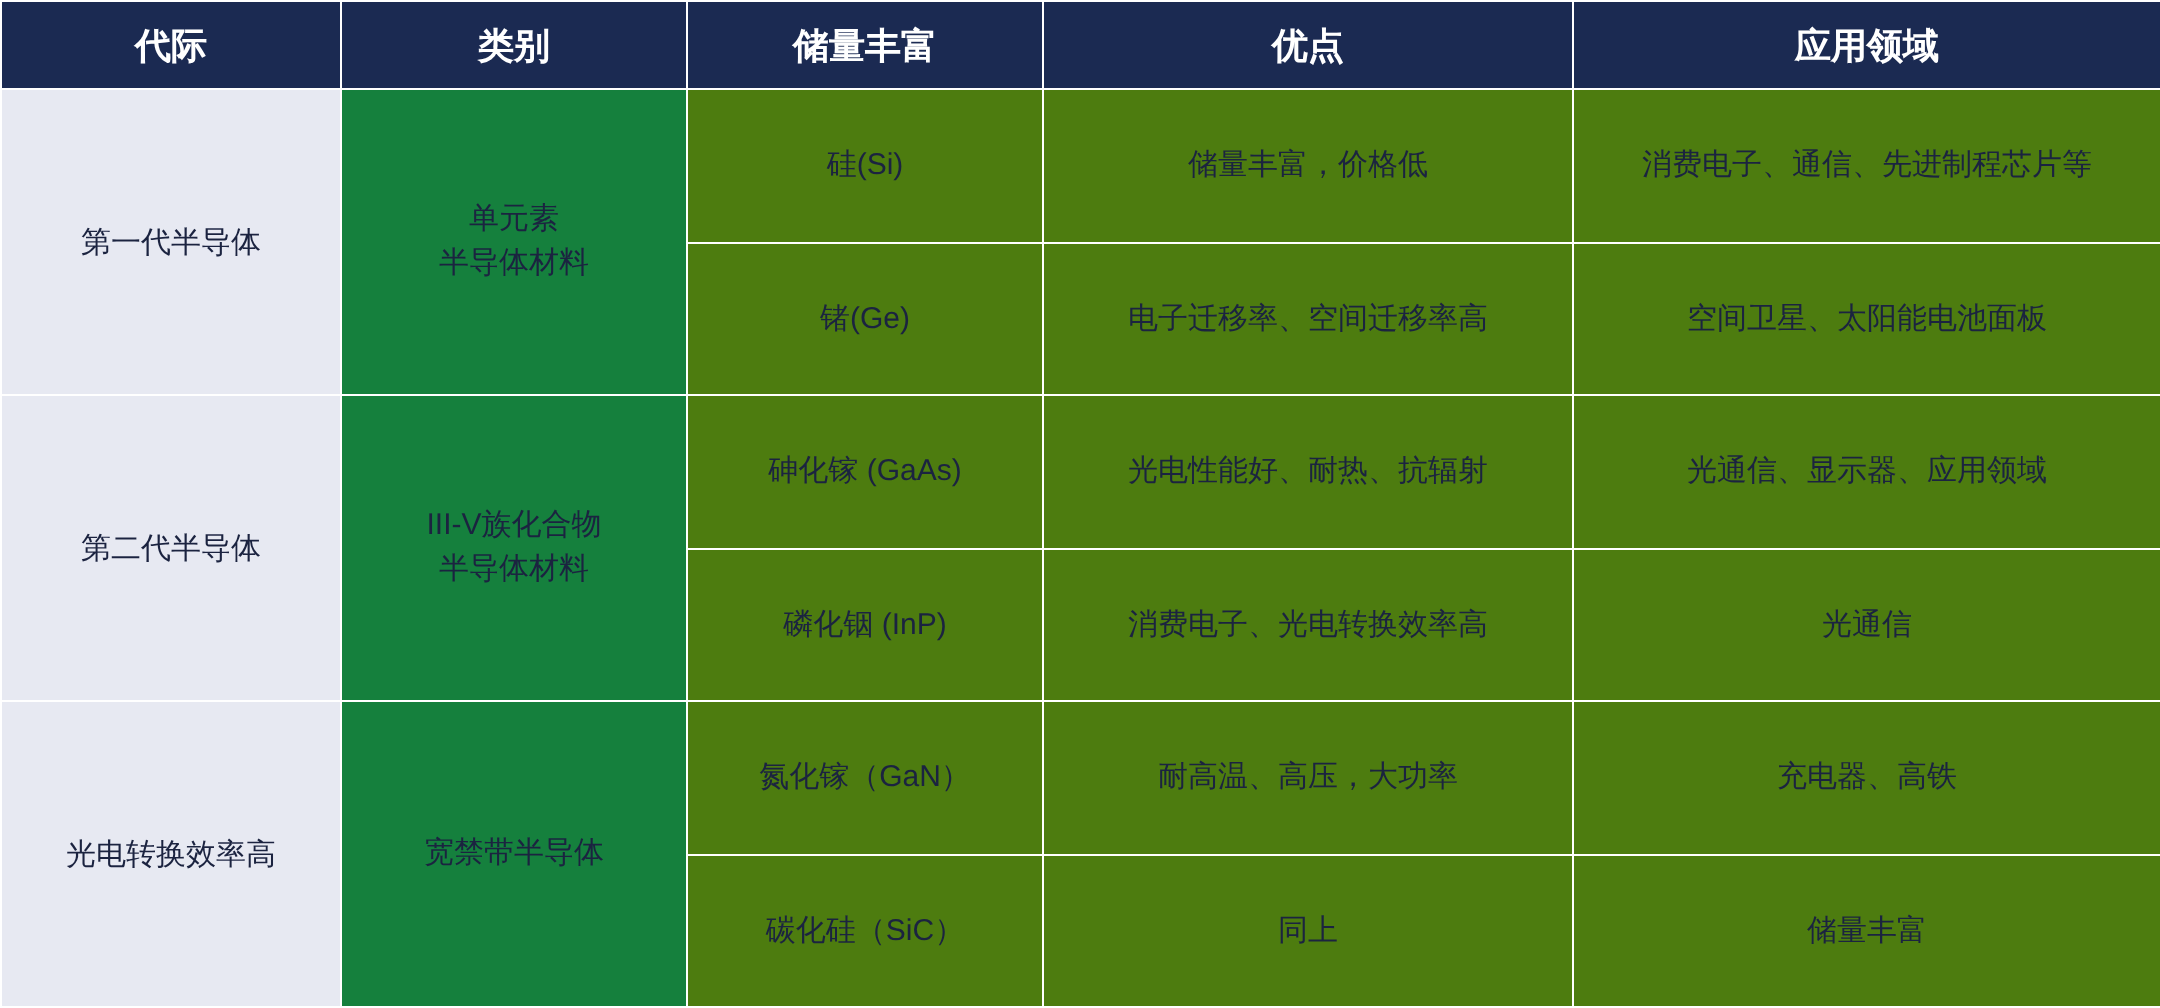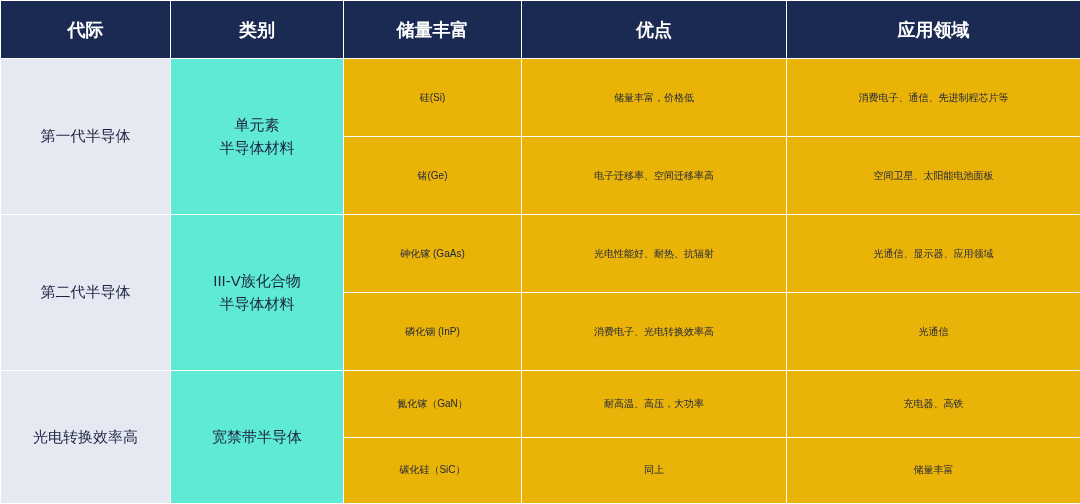--- a/index.html
+++ b/index.html
@@ -25,38 +25,38 @@
     text-align: center;
     vertical-align: middle;
     padding: 4px 6px;
     box-sizing: border-box;
   }
   thead th {
     background: #1b2a52;
     color: #ffffff;
     font-size: 18px;
     font-weight: bold;
-    height: 58px;
+    height: 44px;
     border: 1px solid #ffffff;
   }
   td.gen-cell {
     background: #e7e9f2;
     color: #1b2340;
     font-size: 15px;
   }
   td.cat-cell {
-    background: #5eead4;
+    background: #15803d;
     color: #1b2340;
     font-size: 15px;
     line-height: 1.5;
   }
   td.data-cell {
-    background: #eab308;
+    background: #4d7c0f;
     color: #1b2340;
-    font-size: 10px;
+    font-size: 15px;
   }
   .col1 { width: 170px; }
   .col2 { width: 173px; }
   .col3 { width: 178px; }
   .col4 { width: 265px; }
   .col5 { width: 294px; }
   .cat-line { display: block; }
 </style>
 </head>
 <body>

